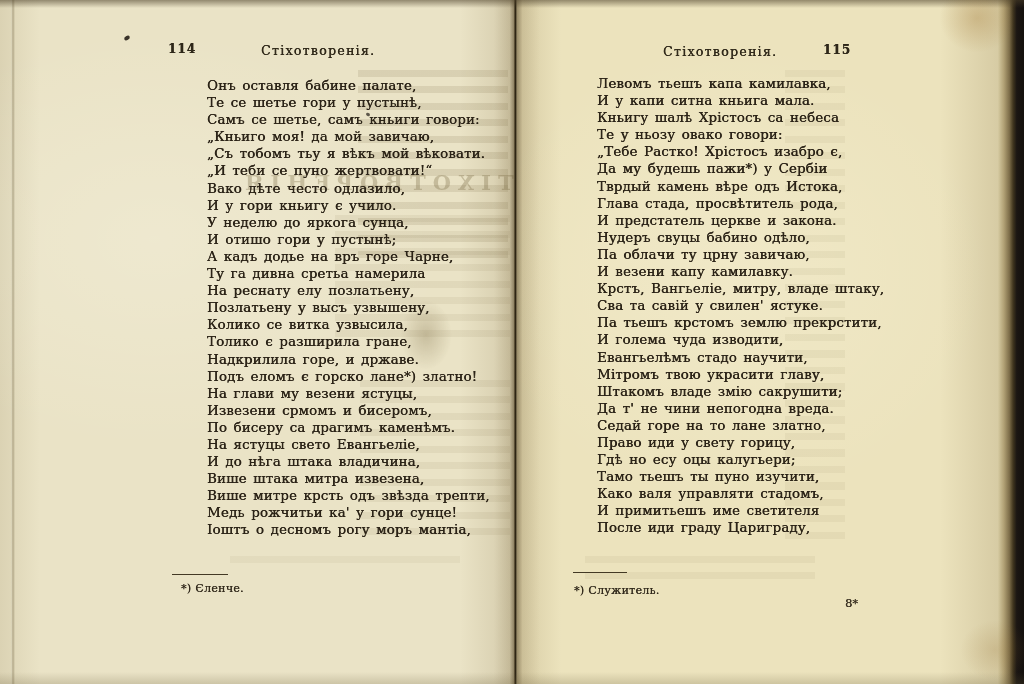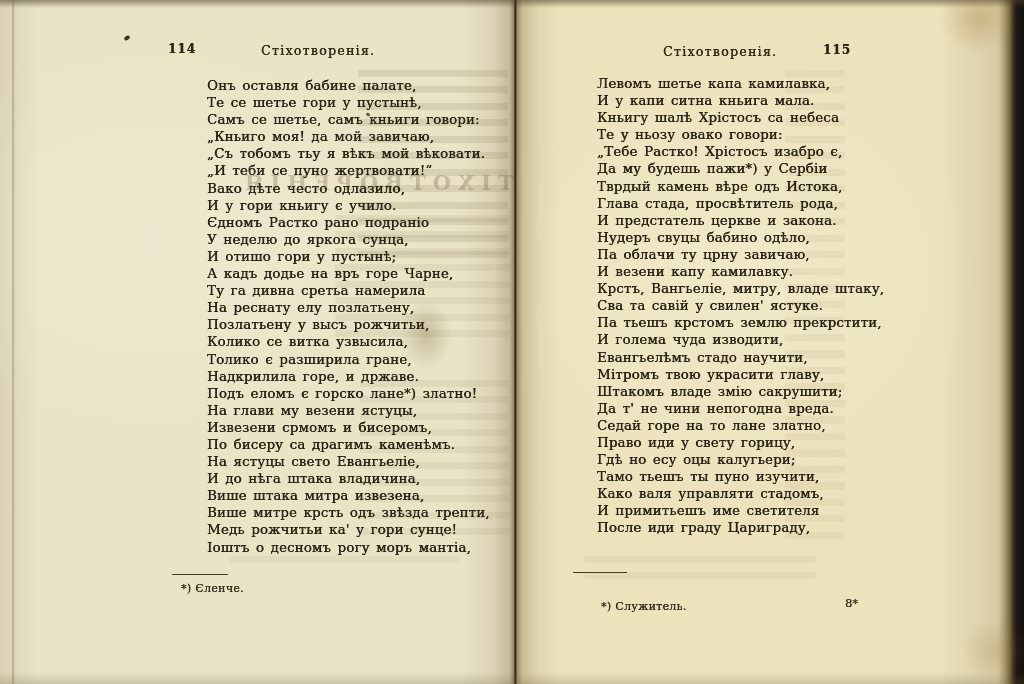--- a/index.html
+++ b/index.html
@@ -82,27 +82,26 @@
 
     <div class="verse" style="left:207px;top:77px;">
         <div class="verse-line">Онъ оставля бабине палате,</div>
         <div class="verse-line">Те се шетье гори у пустынѣ,</div>
         <div class="verse-line">Самъ се шетье, самъ кньиги говори:</div>
         <div class="verse-line">„Кньиго моя! да мой завичаю,</div>
         <div class="verse-line">„Съ тобомъ тьу я вѣкъ мой вѣковати.</div>
         <div class="verse-line">„И теби се пуно жертвовати!“</div>
         <div class="verse-line">Вако дѣте често одлазило,</div>
         <div class="verse-line">И у гори кньигу є учило.</div>
-        <div class="verse-line">Єдномъ Растко рано подраніо</div>
         <div class="verse-line">У неделю до яркога сунца,</div>
         <div class="verse-line">И отишо гори у пустынѣ;</div>
         <div class="verse-line">А кадъ додье на връ горе Чарне,</div>
         <div class="verse-line">Ту га дивна сретьа намерила</div>
         <div class="verse-line">На реснату елу позлатьену,</div>
-        <div class="verse-line">Позлатьену у высъ рожчитьи,</div>
+        <div class="verse-line">Позлатьену у высъ узвышену,</div>
         <div class="verse-line">Колико се витка узвысила,</div>
         <div class="verse-line">Толико є разширила гране,</div>
         <div class="verse-line">Надкрилила горе, и државе.</div>
         <div class="verse-line">Подъ еломъ є горско лане*) златно!</div>
         <div class="verse-line">На глави му везени ястуцы,</div>
         <div class="verse-line">Извезени срмомъ и бисеромъ,</div>
         <div class="verse-line">По бисеру са драгимъ каменѣмъ.</div>
         <div class="verse-line">На ястуцы свето Евангьеліе,</div>
         <div class="verse-line">И до нѣга штака владичина,</div>
         <div class="verse-line">Више штака митра извезена,</div>
@@ -117,21 +116,21 @@
 
   <div class="page page-right">
 
     <div class="ghost ghost-lines lighter" style="left:270px;top:70px;width:60px;height:470px;opacity:.5;"></div>
     <div class="ghost ghost-lines lighter" style="left:70px;top:556px;width:230px;height:30px;opacity:.5;"></div>
 
     <span class="running-head" style="left:148px;top:44px;">Стіхотворенія.</span>
     <span class="pagenum" style="left:308px;top:43px;">115</span>
 
     <div class="verse" style="left:82px;top:75px;">
-        <div class="verse-line">Левомъ шетье капа камилавка,</div>
+        <div class="verse-line">Левомъ тьешъ капа камилавка,</div>
         <div class="verse-line">И у капи ситна кньига мала.</div>
         <div class="verse-line">Кньигу шалѣ Хрістосъ са небеса</div>
         <div class="verse-line">Те у ньозу овако говори:</div>
         <div class="verse-line">„Тебе Растко! Хрістосъ изабро є,</div>
         <div class="verse-line">Да му будешь пажи*) у Сербіи</div>
         <div class="verse-line">Тврдый камень вѣре одъ Истока,</div>
         <div class="verse-line">Глава стада, просвѣтитель рода,</div>
         <div class="verse-line">И предстатель церкве и закона.</div>
         <div class="verse-line">Нудеръ свуцы бабино одѣло,</div>
         <div class="verse-line">Па облачи ту црну завичаю,</div>
@@ -147,21 +146,21 @@
         <div class="verse-line">Седай горе на то лане златно,</div>
         <div class="verse-line">Право иди у свету горицу,</div>
         <div class="verse-line">Гдѣ но есу оцы калугьери;</div>
         <div class="verse-line">Тамо тьешъ ты пуно изучити,</div>
         <div class="verse-line">Како валя управляти стадомъ,</div>
         <div class="verse-line">И примитьешъ име светителя</div>
         <div class="verse-line">После иди граду Цариграду,</div>
       </div>
 
     <div class="fn-rule" style="left:58px;top:572px;width:54px;"></div>
-    <div class="footnote" style="left:59px;top:600px;margin-left:27px;">*) Служитель.</div>
+    <div class="footnote" style="left:59px;top:584px;">*) Служитель.</div>
     <div class="sig-mark" style="left:330px;top:596px;">8*</div>
   </div>
 
   <div class="gutter"></div>
   <div class="page-edge-right"></div>
   <div class="left-crease"></div>
   <div class="top-shade"></div>
   <div class="bottom-shade"></div>
   <div class="stain stain-tr"></div>
   <div class="stain stain-br"></div>

